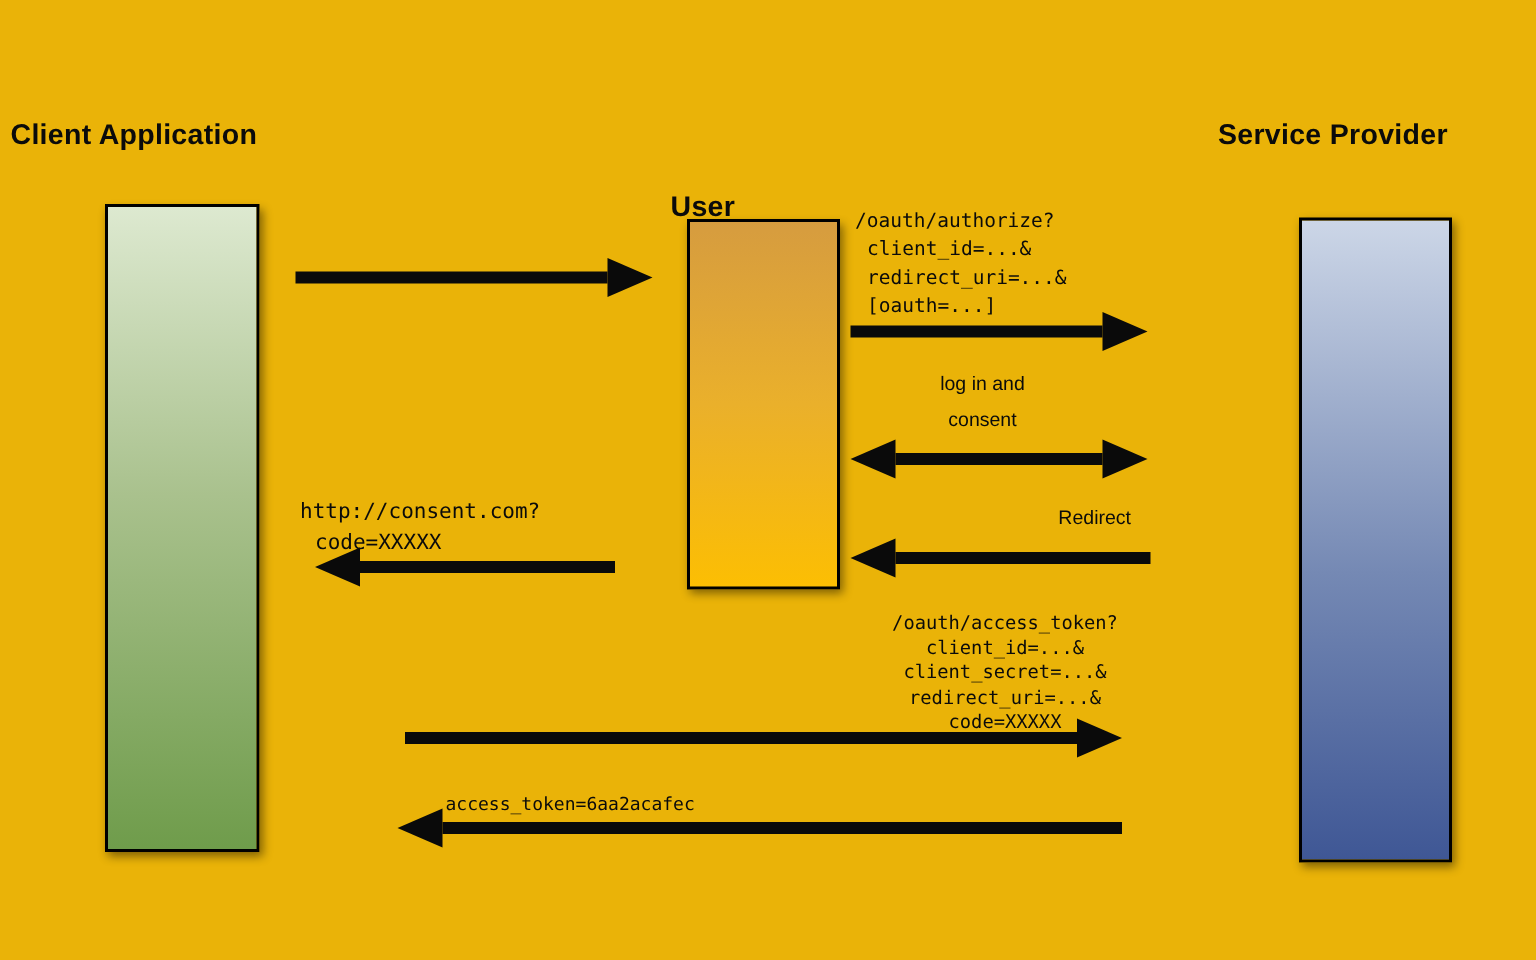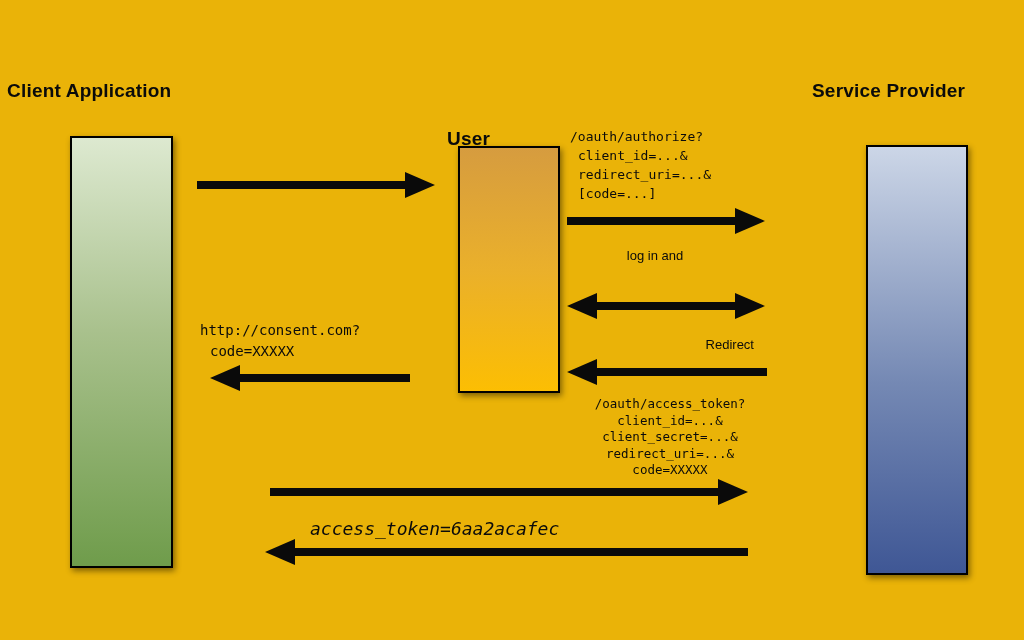--- a/index.html
+++ b/index.html
@@ -52,27 +52,28 @@
     border-top:13px solid transparent;
     border-bottom:13px solid transparent;
   }
   .arrow .head.right{ border-left:30px solid #0a0a0a; }
   .arrow .head.left{ border-right:30px solid #0a0a0a; }
 
   .code-block{
     position:absolute;
     font-family:"DejaVu Sans Mono", monospace;
     color:#0b0b0b;
+    margin-top:11px;
   }
   .code-block.authorize{ left:570px; top:127px; font-size:13px; line-height:19px; }
   .code-block.authorize .ind{ padding-left:8px; }
   .code-block.callback{ left:200px; top:320px; font-size:14px; line-height:21px; }
   .code-block.callback .ind{ padding-left:10px; }
   .code-block.token-request{ left:572px; top:396px; width:196px; font-size:12.5px; line-height:16.5px; text-align:center; }
-  .code-block.token-response{ left:310px; top:518px; font-size:18px;font-style:italic; }
+  .code-block.token-response{ left:297px; top:518px; font-size:12px; }
 
   .plain-label{
     position:absolute;
     font-size:13px;
     color:#0b0b0b;
     text-align:center;
   }
   .plain-label.login{ left:575px; top:244px; width:160px; line-height:24px; }
   .plain-label.redirect{ left:574px; top:337px; width:180px;text-align:right; }
 </style>
@@ -122,25 +123,26 @@
 
   <div class="arrow" style="left:265px;top:539px;width:483px;">
     <span class="head left"></span>
     <span class="shaft"></span>
   </div>
 
   <div class="code-block authorize">
     <div>/oauth/authorize?</div>
     <div class="ind">client_id=...&amp;</div>
     <div class="ind">redirect_uri=...&amp;</div>
-    <div class="ind">[code=...]</div>
+    <div class="ind">[oauth=...]</div>
   </div>
 
   <div class="plain-label login">
     <div>log in and</div>
+    <div>consent</div>
   </div>
 
   <div class="plain-label redirect">Redirect</div>
 
   <div class="code-block callback">
     <div>http://consent.com?</div>
     <div class="ind">code=XXXXX</div>
   </div>
 
   <div class="code-block token-request">

